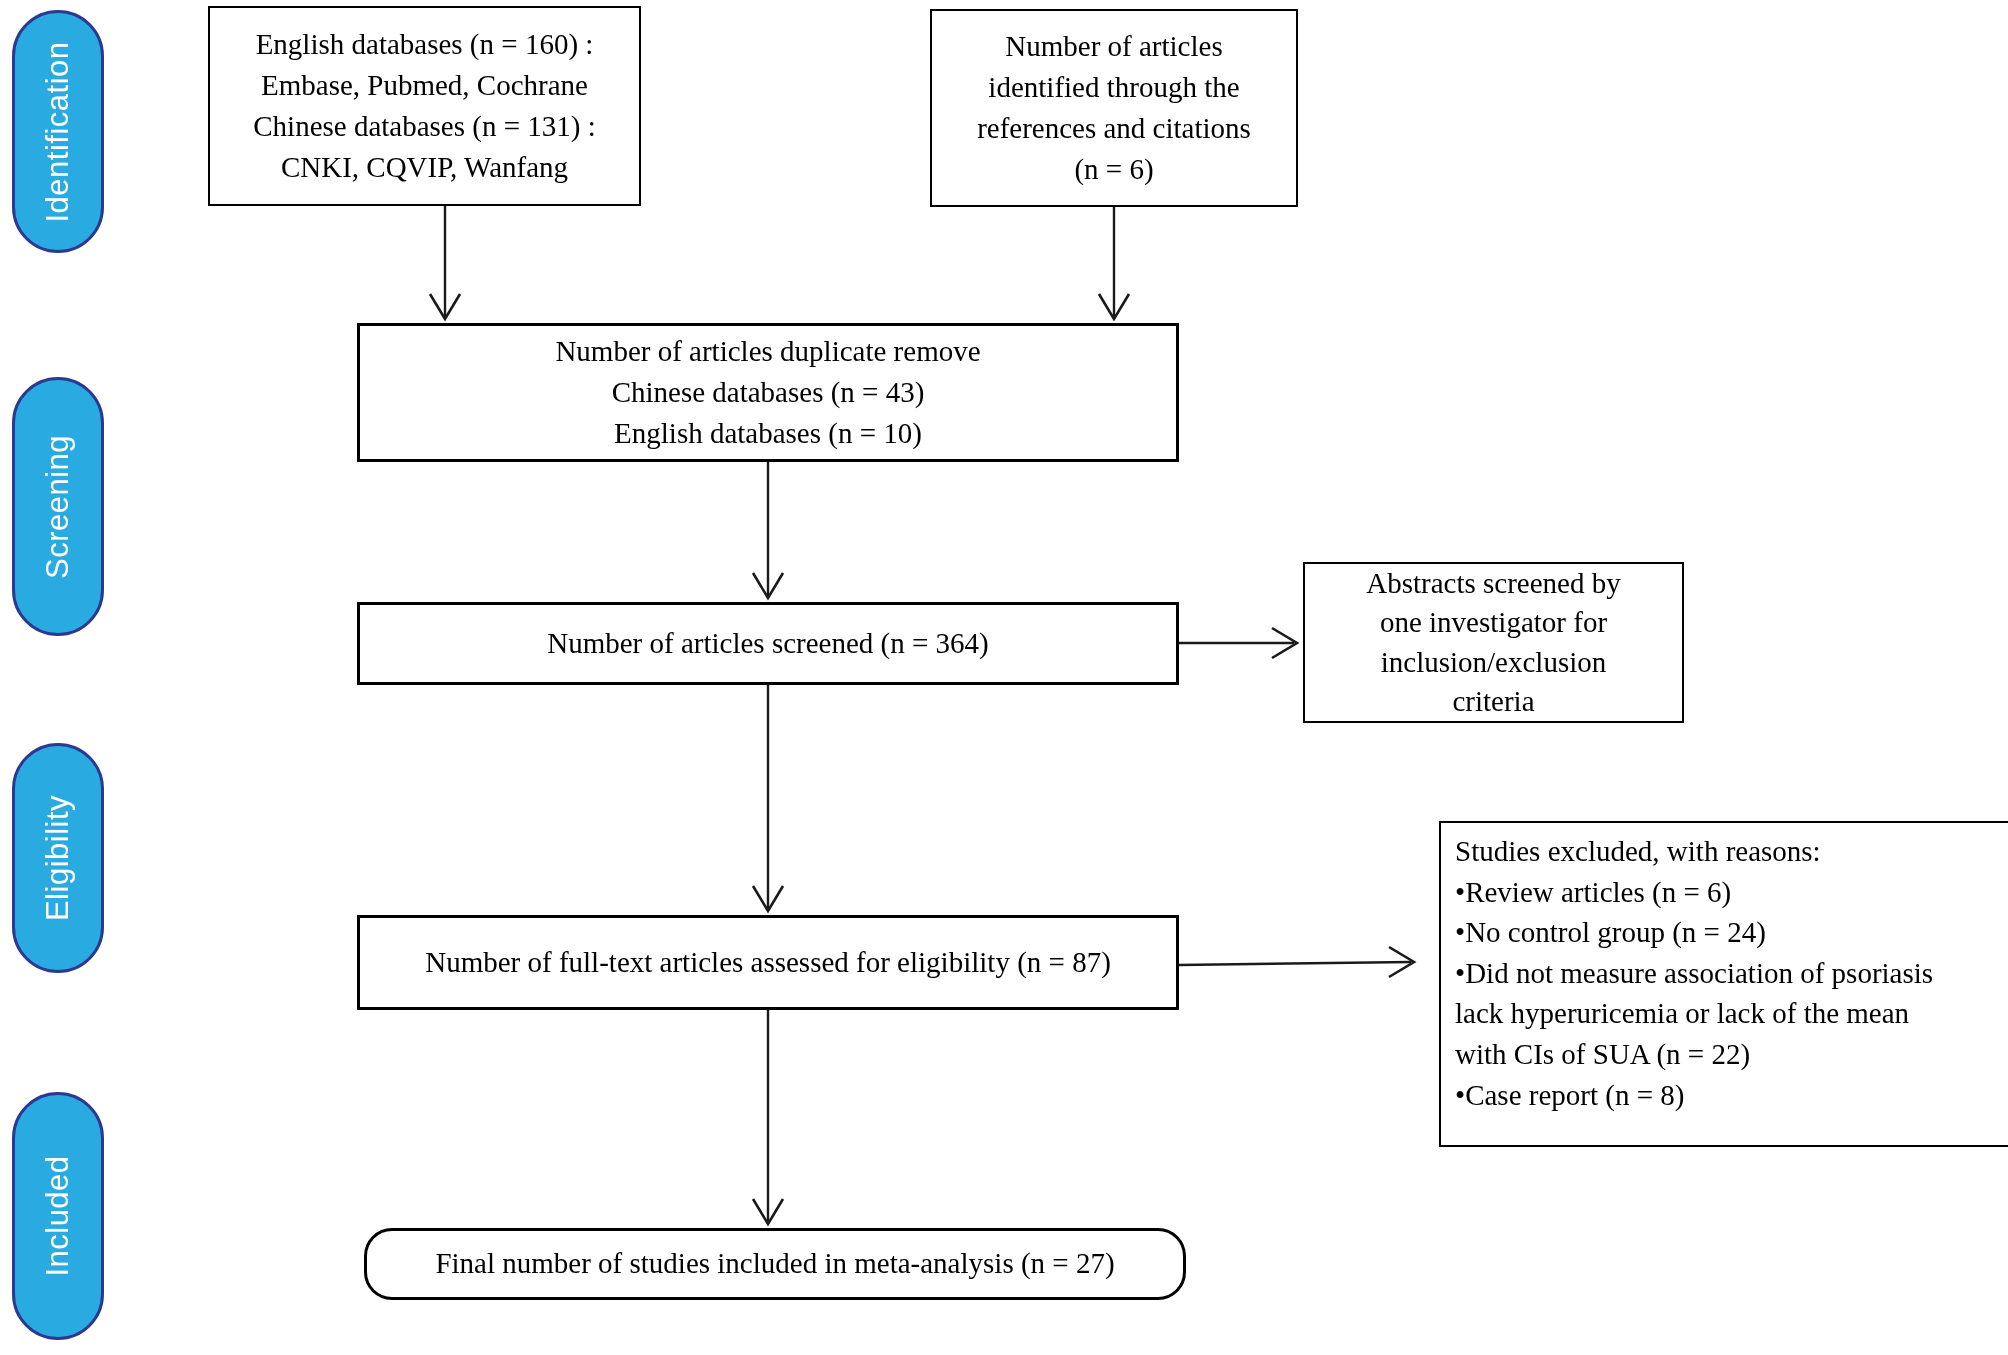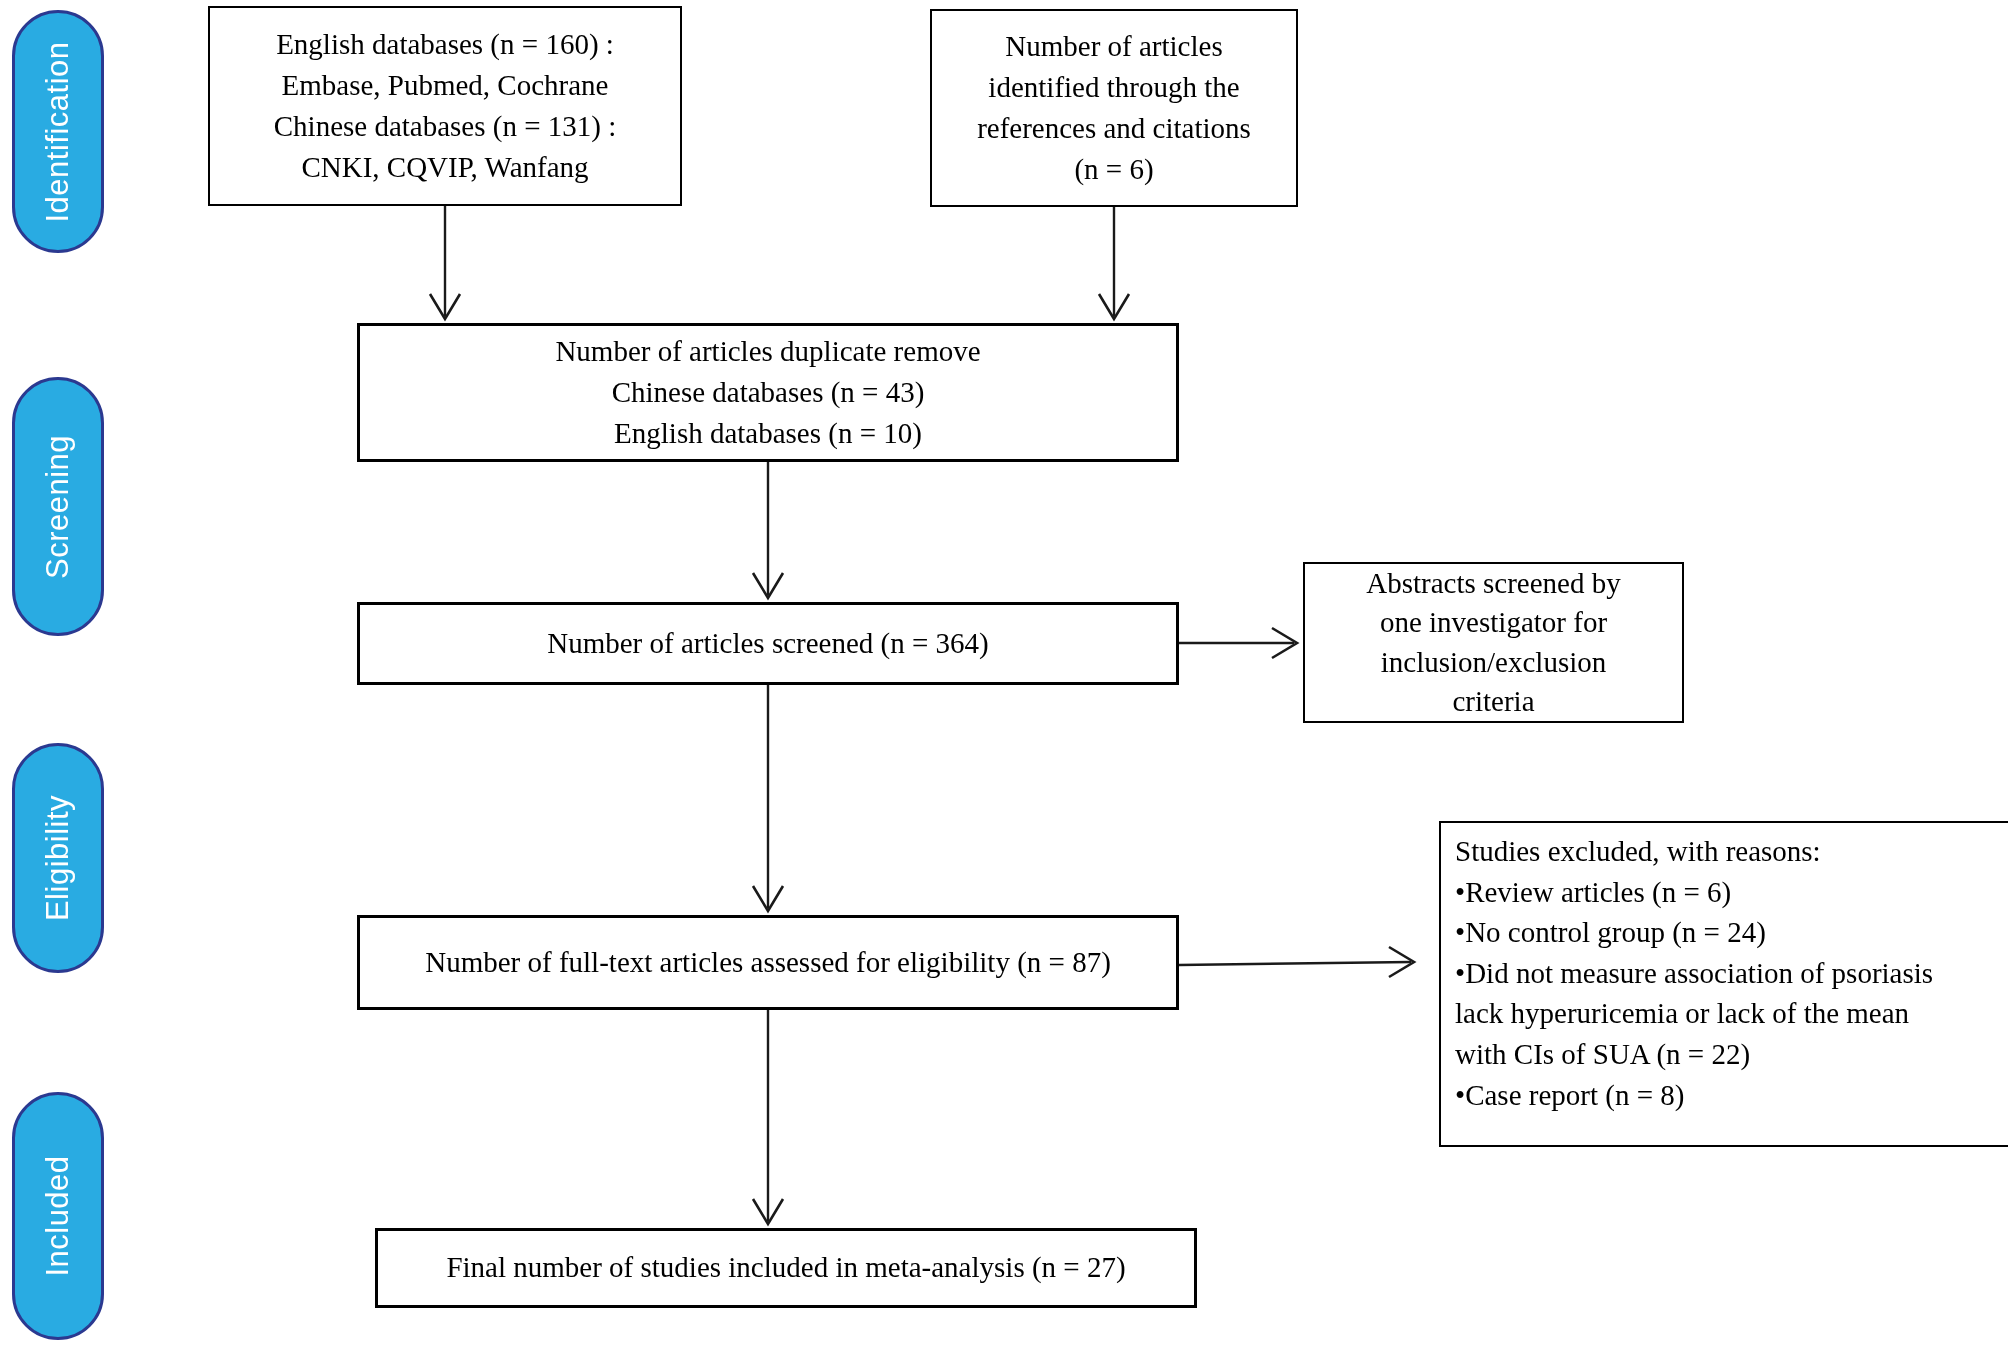--- a/index.html
+++ b/index.html
@@ -110,21 +110,21 @@
   <div class="pill" style="top:377px;height:259px;">
     <span>Screening</span>
   </div>
   <div class="pill" style="top:743px;height:230px;">
     <span>Eligibility</span>
   </div>
   <div class="pill" style="top:1092px;height:248px;">
     <span>Included</span>
   </div>
 
-  <div class="box center" style="left:208px;top:6px;width:474px;height:200px;">
+  <div class="box center" style="left:208px;top:6px;width:433px;height:200px;">
     <div class="line">English databases (n = 160) :</div>
     <div class="line">Embase, Pubmed, Cochrane</div>
     <div class="line">Chinese databases (n = 131) :</div>
     <div class="line">CNKI, CQVIP, Wanfang</div>
   </div>
 
   <div class="box center" style="left:930px;top:9px;width:368px;height:198px;">
     <div class="line">Number of articles</div>
     <div class="line">identified through the</div>
     <div class="line">references and citations</div>
@@ -155,17 +155,17 @@
   <div class="box left" style="left:1420px;top:821px;width:581px;height:326px;">
     <div class="line">Studies excluded, with reasons:</div>
     <div class="line">•Review articles (n = 6)</div>
     <div class="line">•No control group (n = 24)</div>
     <div class="line">•Did not measure association of psoriasis</div>
     <div class="line">lack hyperuricemia or lack of the mean</div>
     <div class="line">with CIs of SUA (n = 22)</div>
     <div class="line">•Case report (n = 8)</div>
   </div>
 
-  <div class="box center thick" style="left:375px;top:1228px;width:822px;height:80px;">
+  <div class="box center thick" style="left:364px;top:1228px;width:822px;height:72px;border-radius:28px;">
     <div class="line nowrap">Final number of studies included in meta-analysis (n = 27)</div>
   </div>
 
 </div>
 
 </body></html>

